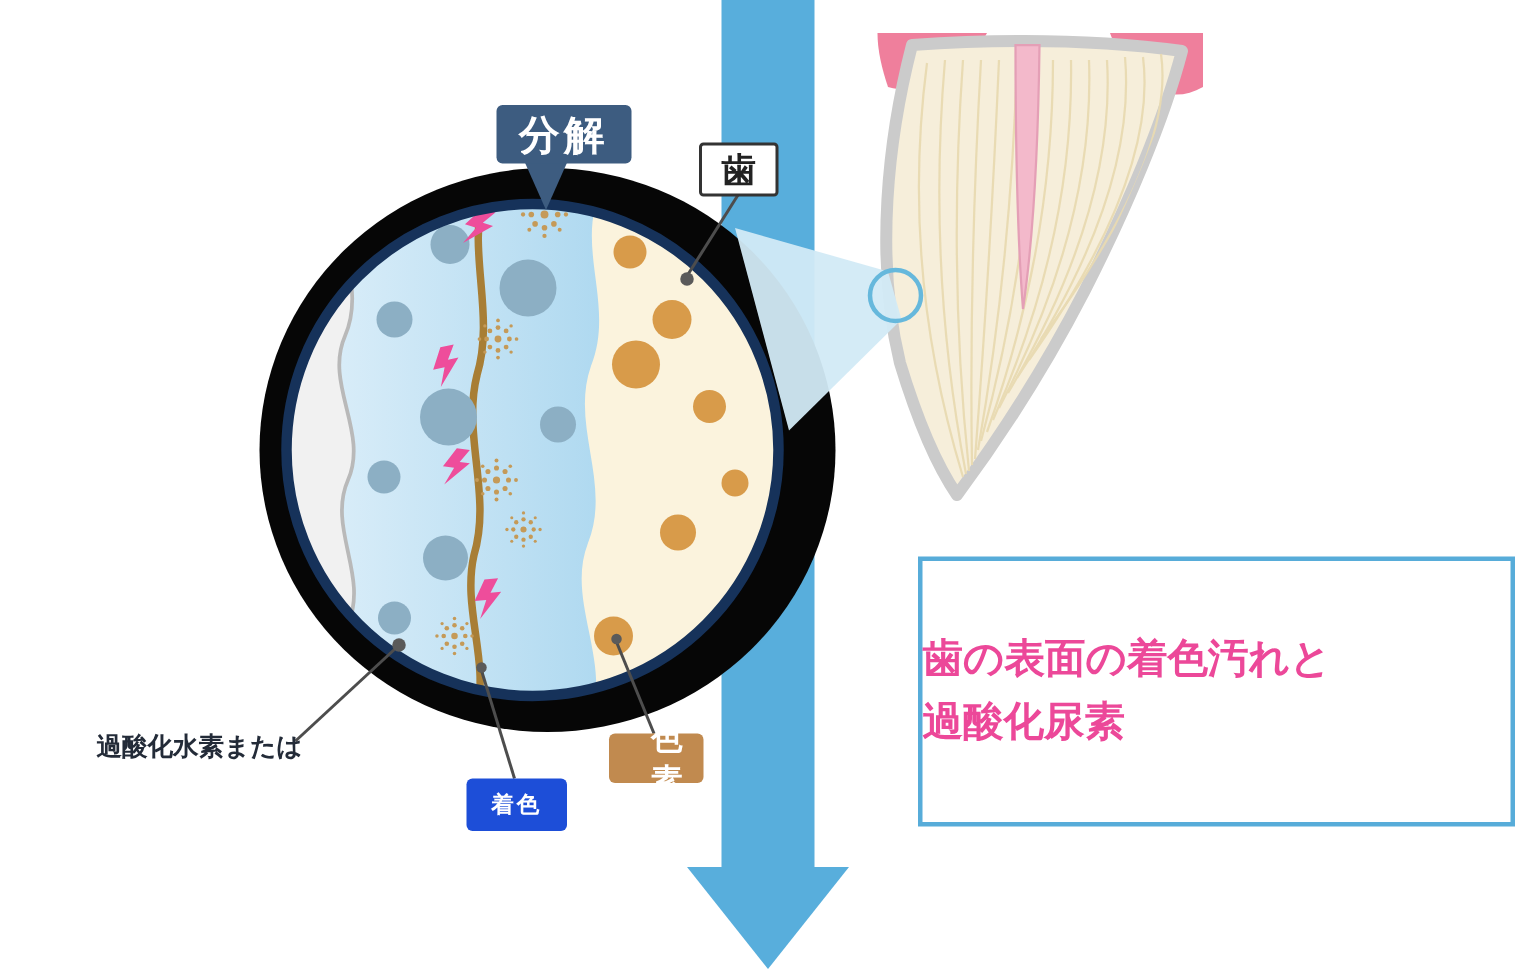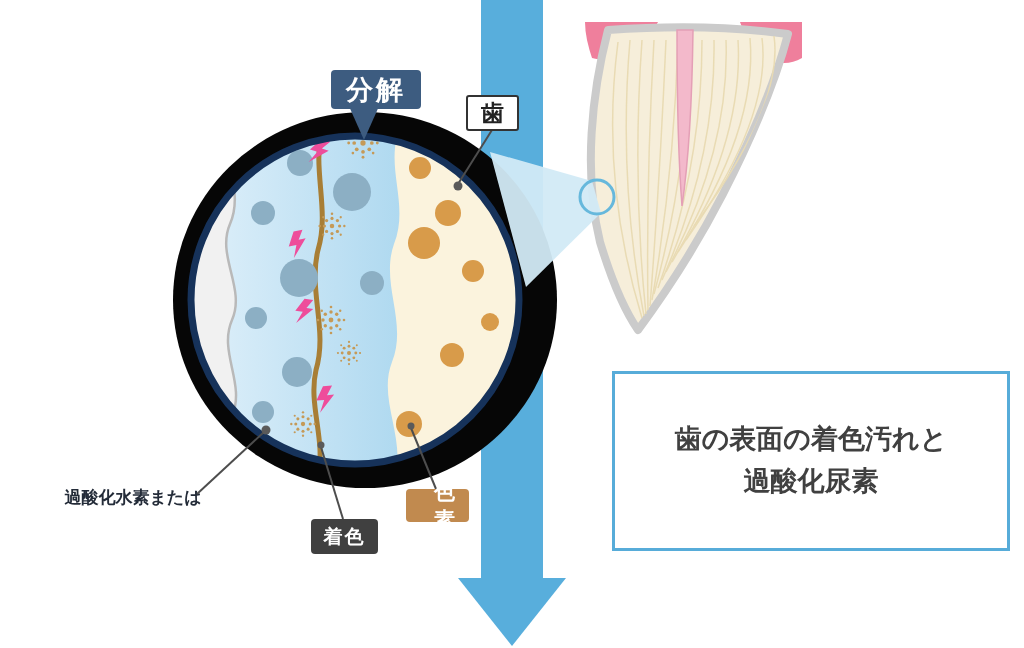--- a/index.html
+++ b/index.html
@@ -6,26 +6,26 @@
   .stage{position:relative;width:1024px;height:648px;background:#fff;overflow:hidden;
          font-family:Liberation Serif, serif;}
   .stage svg{position:absolute;left:0;top:0;}
   .lbl{position:absolute;display:flex;align-items:center;justify-content:center;
        font-weight:bold;color:#fff;border-radius:4px;box-sizing:border-box;}
   .lbl-decompose{left:331px;top:70px;width:90px;height:39px;background:#3D5C80;
                  font-size:27px;letter-spacing:3px;}
   .lbl-tooth{left:466px;top:95px;width:53px;height:36px;background:#fff;
              border:2.5px solid #333;color:#222;font-size:23px;border-radius:3px;}
   .lbl-pigment{left:406px;top:489px;width:63px;height:33px;background:#C18A4F;font-size:21px;letter-spacing:1px;padding-left:28px;}
-  .lbl-stain{left:311px;top:519px;width:67px;height:35px;background:#404040;font-size:19px;letter-spacing:2px;}
+  .lbl-stain{left:311px;top:519px;width:67px;height:35px;background:#1d4ed8;font-size:15px;letter-spacing:2px;}
   .peroxide{position:absolute;left:6px;top:486px;width:254px;text-align:center;
             font-weight:bold;font-size:17px;color:#232B38;line-height:1.45;}
   .caption{position:absolute;left:612px;top:371px;width:392px;height:174px;background:#fff;
            border:3px solid #57ACD9;display:flex;flex-direction:column;justify-content:center;
-           align-items:center;font-size:27px;font-weight:bold;color:#404040;line-height:1.55;}
+           align-items:flex-start;font-size:27px;font-weight:bold;color:#ec4899;line-height:1.55;}
 </style>
 </head>
 <body>
 
 <div class="stage">
 
   <svg width="1024" height="648" viewBox="0 0 1024 648">
     <defs>
       <clipPath id="clipCircle">
           <circle cx="355" cy="300" r="162"></circle>

